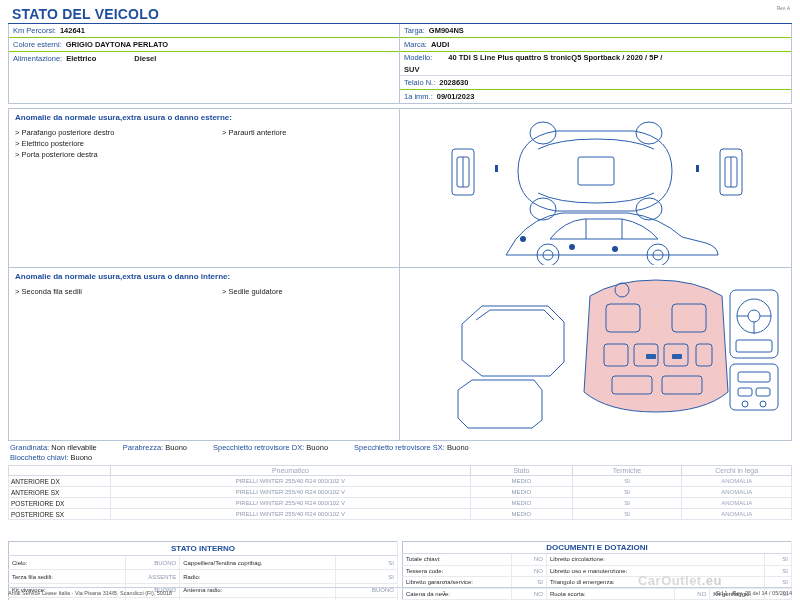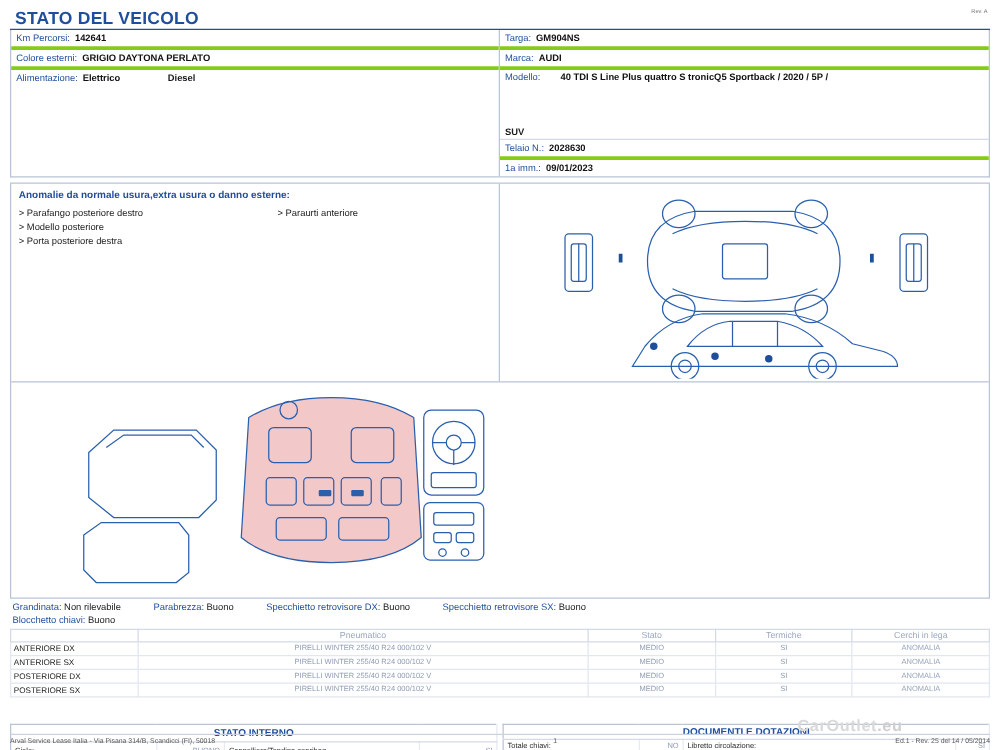--- a/index.html
+++ b/index.html
@@ -49,21 +49,21 @@
     margin-top: 0;
   }
   .info-left, .info-right {
     box-sizing: border-box;
   }
   .info-left { width: 50%; border-right: 1px solid #b9c4d6; }
   .info-right { width: 50%; }
   .info-row {
     display: flex;
     align-items: baseline;
-    border-bottom: 3px solid #84cc16;
+    border-bottom: 1px solid #84cc16;
     padding: 1px 4px;
     min-height: 11px;
     line-height: 11px;
   }
   .info-row:last-child { border-bottom: none; }
   .info-label {
     color: #1f4e9c;
     font-size: 7.5px;
     margin-right: 4px;
     white-space: nowrap;
@@ -77,21 +77,20 @@
     font-size: 7.5px;
     font-weight: bold;
     margin-left: 38px;
   }
   .model-line { line-height: 10px; }
   .model-cont {
     padding: 0 4px 1px 4px;
     font-size: 7.5px;
     font-weight: bold;
     border-bottom: 1px solid #d3dae6;
-    margin-top: 32px;
   }
   
   .panels {
     margin-top: 4px;
     border: 1px solid #b9c4d6;
   }
   .panel {
     display: flex;
     border-bottom: 1px solid #b9c4d6;
   }
@@ -289,21 +288,21 @@
   </div>
 
   <div class="panels">
 
     <div class="panel panel-ext">
       <div class="panel-text">
         <div class="panel-title">Anomalie da normale usura,extra usura o danno esterne:</div>
         <div class="dmg-cols">
           <div class="dmg-col">
             <div class="dmg-item">Parafango posteriore destro</div>
-            <div class="dmg-item">Modello posteriore</div>
+            <div class="dmg-item">Elettrico posteriore</div>
             <div class="dmg-item">Porta posteriore destra</div>
           </div>
           <div class="dmg-col">
             <div class="dmg-item">Paraurti anteriore</div>
           </div>
         </div>
       </div>
       <div class="panel-img">
         <svg width="394" height="156" viewBox="0 0 394 156">
           <g fill="none" stroke="#2a5fae" stroke-width="1">
@@ -339,20 +338,31 @@
             <circle cx="172" cy="138" r="3"></circle>
             <circle cx="215" cy="140" r="3"></circle>
             <rect x="296" y="56" width="3" height="7"></rect>
             <rect x="95" y="56" width="3" height="7"></rect>
           </g>
         </svg>
       </div>
     </div>
 
     <div class="panel panel-int">
+      <div class="panel-text">
+        <div class="panel-title">Anomalie da normale usura,extra usura o danno interne:</div>
+        <div class="dmg-cols">
+          <div class="dmg-col">
+            <div class="dmg-item">Seconda fila sedili</div>
+          </div>
+          <div class="dmg-col">
+            <div class="dmg-item">Sedile guidatore</div>
+          </div>
+        </div>
+      </div>
       <div class="panel-img">
         <svg width="394" height="170" viewBox="0 0 394 170">
           <g fill="none" stroke="#2a5fae" stroke-width="1">
 
             <path d="M62 56 l 20 -18 l 66 0 l 16 16 l 0 40 l -14 14 l -68 0 l -20 -16 z"></path>
             <path d="M76 52 l 14 -10 l 54 0 l 10 10"></path>
 
             <path d="M190 28 q 26 -16 66 -16 q 40 0 66 16 l 6 96 q -24 20 -72 20 q -48 0 -72 -20 z" fill="#f2c8c8" stroke="#2a5fae"></path>
             <rect x="206" y="36" width="34" height="28" rx="4"></rect>
             <rect x="272" y="36" width="34" height="28" rx="4"></rect>

